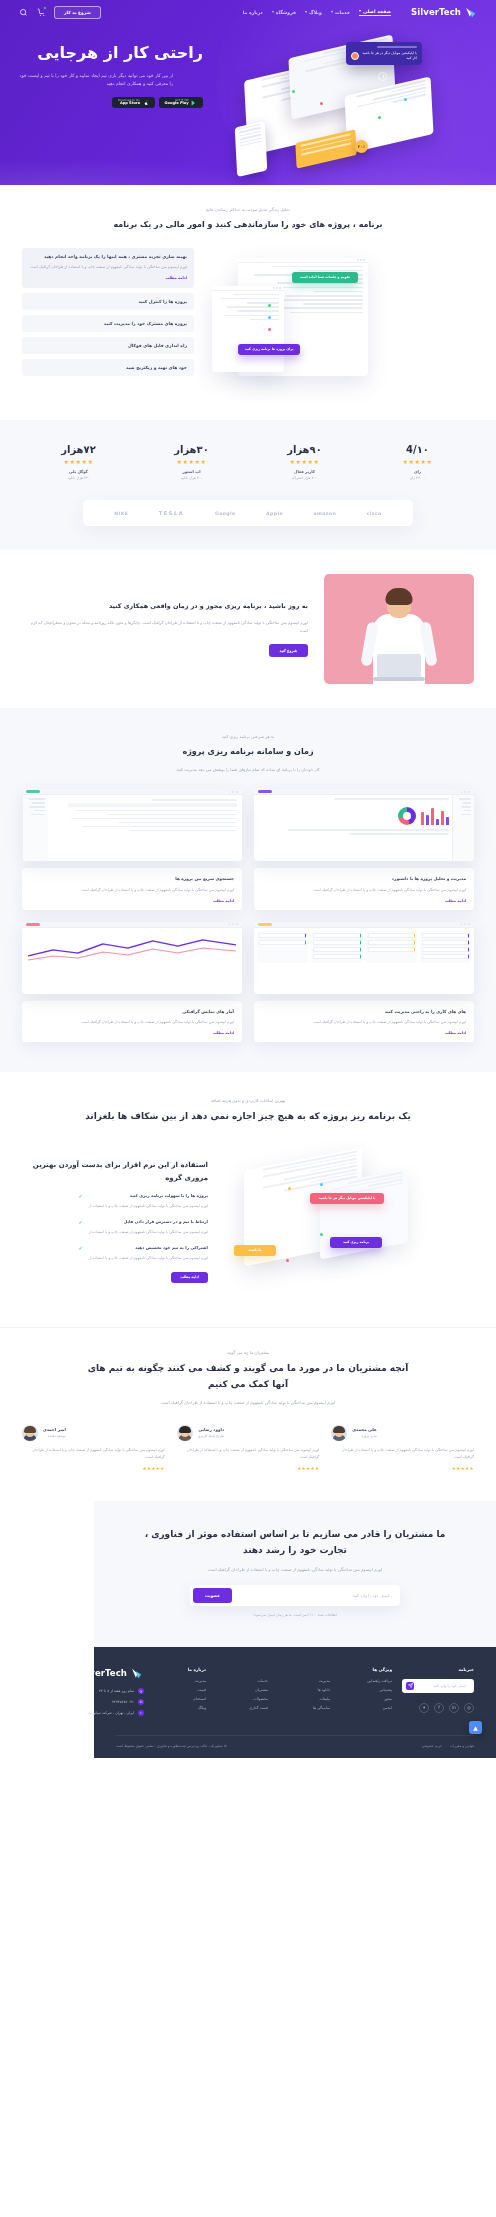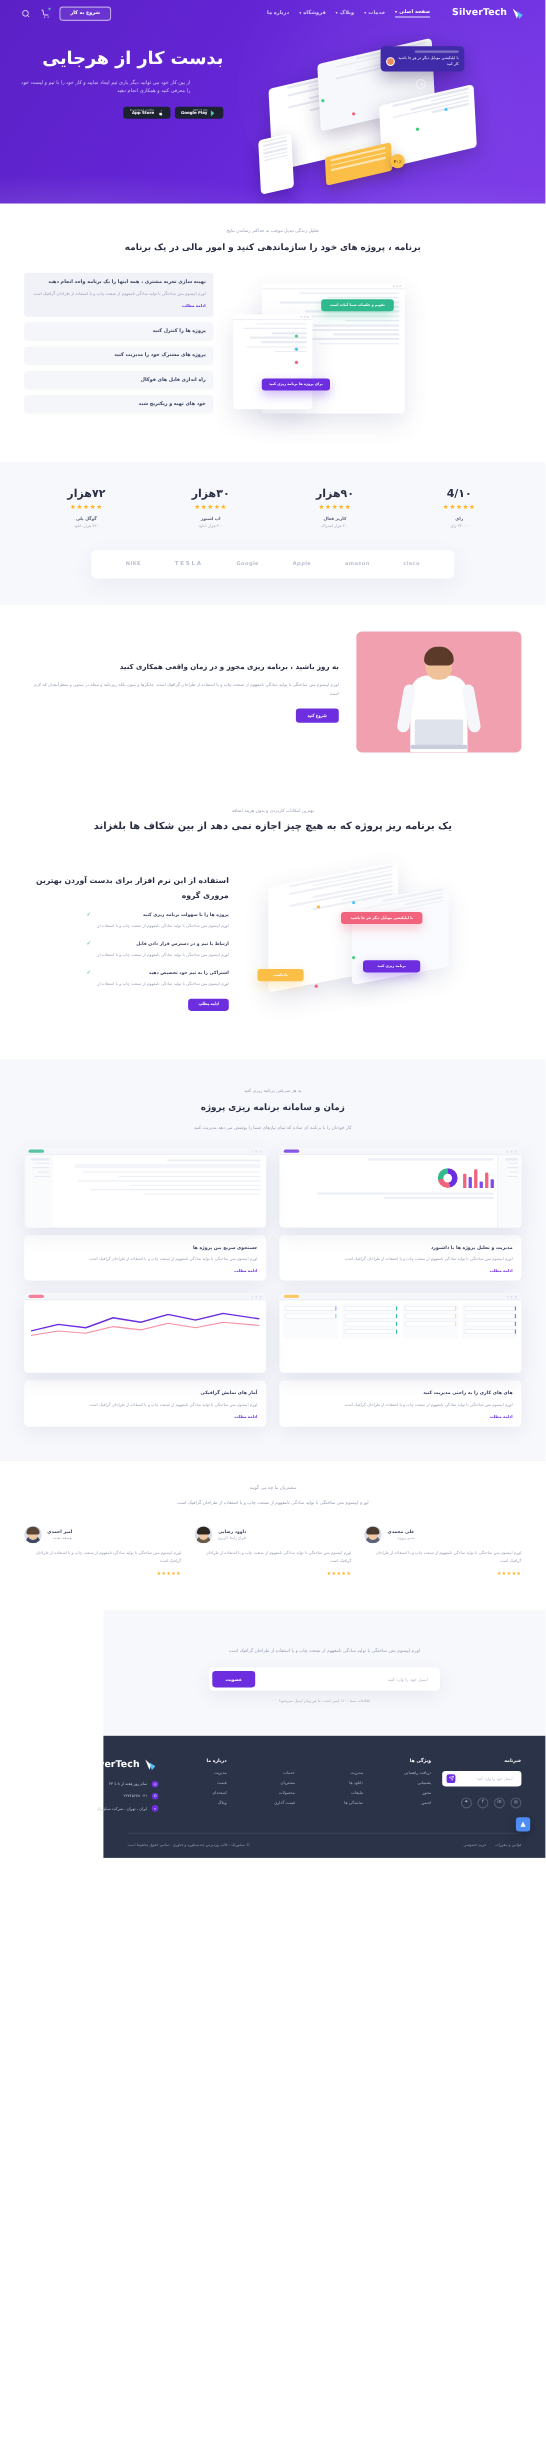--- a/index.html
+++ b/index.html
@@ -413,21 +413,21 @@
         </div>
         <div class="badge-circle">۴۰٪</div>
         <div class="clock"></div>
         <span class="dotpx" style="left:64px;top:62px;background:#46d07e;"></span>
         <span class="dotpx" style="left:92px;top:74px;background:#f2637e;"></span>
         <span class="dotpx" style="left:150px;top:88px;background:#46d07e;"></span>
         <span class="dotpx" style="left:176px;top:70px;background:#4fc3f7;"></span>
       </div>
 
       <div class="hero-text">
-        <h1 class="hero-h1">بدست کار از هرجایی</h1>
+        <h1 class="hero-h1">راحتی کار از هرجایی</h1>
         <p class="hero-sub">از بین کار خود می توانید دیگر باری تیم ایجاد نمایید و کار خود را با تیم و لیست خود را معرفی کنید و همکاری انجام دهید</p>
         <div class="store-row">
           <span class="store-btn">
             <span class="g">
               <svg viewBox="0 0 24 24" width="6" height="6">
                   <path d="M3 2l12 10L3 22z" fill="#4fc3f7"></path>
                   <path d="M3 2l9 7 3 3-12 10z" fill="#46d07e" opacity=".75"></path>
                 </svg>
             </span>
             <span class="store-txt">
@@ -568,81 +568,20 @@
           <div class="p-arm r"></div>
           <div class="p-head"></div>
           <div class="p-hair"></div>
           <div class="p-laptop"></div>
         </div>
       </div>
       <div class="split-text">
         <h3 class="split-h">به روز باشید ، برنامه ریزی مجوز و در زمان واقعی همکاری کنید</h3>
         <p class="split-p">لورم ایپسوم متن ساختگی با تولید سادگی نامفهوم از صنعت چاپ و با استفاده از طراحان گرافیک است. چاپگرها و متون بلکه روزنامه و مجله در ستون و سطرآنچنان که لازم است</p>
         <button class="btn">شروع کنید</button>
-      </div>
-    </div>
-  </section>
-
-  <section class="sec" style="padding-top:26px;padding-bottom:26px;">
-    <div class="eyebrow">بهترین امکانات کاربردی و بدون هزینه اضافه</div>
-    <h2 class="h2 lg">یک برنامه ریز پروژه که به هیچ چیز اجازه نمی دهد از بین شکاف ها بلغزاند</h2>
-
-    <div class="bene">
-      <div class="bene-art">
-        <div class="sheet" style="left:20px;top:18px;width:118px;height:96px;transform:skewY(-11deg);background:#fff;box-shadow:0 8px 22px rgba(60,70,120,.15);">
-          <div class="ln l" style="background:#eef0f6"></div>
-            <div class="ln m" style="background:#eef0f6"></div>
-          <div class="ln l" style="background:#eef0f6"></div>
-            <div class="ln s" style="background:#eef0f6"></div>
-          <div class="ln m" style="background:#eef0f6"></div>
-            <div class="ln l" style="background:#eef0f6"></div>
-          <div class="ln s" style="background:#eef0f6"></div>
-            <div class="ln m" style="background:#eef0f6"></div>
-        </div>
-        <div class="sheet" style="left:96px;top:36px;width:88px;height:74px;transform:skewY(-11deg);background:#fafbfe;box-shadow:0 8px 20px rgba(60,70,120,.12);">
-          <div class="ln m" style="background:#eef0f6"></div>
-            <div class="ln l" style="background:#eef0f6"></div>
-          <div class="ln s" style="background:#eef0f6"></div>
-            <div class="ln m" style="background:#eef0f6"></div>
-        </div>
-        <div class="pill pink" style="left:86px;top:52px;width:74px;">با اپلیکیشن موبایل دیگر هر جا باشید</div>
-        <div class="pill purple" style="left:106px;top:96px;width:52px;">برنامه ریزی کنید</div>
-        <div class="pill orange" style="left:10px;top:104px;width:42px;">یادداشت</div>
-        <span class="dotpx" style="left:64px;top:46px;background:#fbbf47;"></span>
-        <span class="dotpx" style="left:96px;top:42px;background:#4fc3f7;"></span>
-        <span class="dotpx" style="left:96px;top:92px;background:#46d07e;"></span>
-        <span class="dotpx" style="left:62px;top:118px;background:#f2637e;"></span>
-      </div>
-
-      <div class="bene-text">
-        <h3 class="bene-h">استفاده از این نرم افزار برای بدست آوردن بهترین مروری گروه</h3>
-
-        <div class="check-row">
-          <div class="check-txt">
-            <div class="t">پروژه ها را با سهولت برنامه ریزی کنید</div>
-            <div class="d">لورم ایپسوم متن ساختگی با تولید سادگی نامفهوم از صنعت چاپ و با استفاده از</div>
-          </div>
-          <span class="check">✓</span>
-        </div>
-        <div class="check-row">
-          <div class="check-txt">
-            <div class="t">ارتباط با تیم و در دسترس قرار دادن فایل</div>
-            <div class="d">لورم ایپسوم متن ساختگی با تولید سادگی نامفهوم از صنعت چاپ و با استفاده از</div>
-          </div>
-          <span class="check">✓</span>
-        </div>
-        <div class="check-row">
-          <div class="check-txt">
-            <div class="t">اشتراکی را به تیم خود تخصیص دهید</div>
-            <div class="d">لورم ایپسوم متن ساختگی با تولید سادگی نامفهوم از صنعت چاپ و با استفاده از</div>
-          </div>
-          <span class="check">✓</span>
-        </div>
-
-        <button class="btn sm">ادامه مطلب</button>
       </div>
     </div>
   </section>
 
   <section class="sec gray" style="padding-top:26px;padding-bottom:30px;">
     <div class="eyebrow">به هر سرعتی برنامه ریزی کنید</div>
     <h2 class="h2">زمان و سامانه برنامه ریزی پروژه</h2>
     <p class="sub">کار خودتان را با برنامه ای ساده که تمام نیازهای شما را پوشش می دهد مدیریت کنید</p>
 
     <div class="pgrid">
@@ -786,22 +725,84 @@
         <div class="ptext">
           <div class="ptitle">آمار های نمایش گرافیکی</div>
           <div class="pbody">لورم ایپسوم متن ساختگی با تولید سادگی نامفهوم از صنعت چاپ و با استفاده از طراحان گرافیک است</div>
           <span class="plink">ادامه مطلب</span>
         </div>
       </div>
 
     </div>
   </section>
 
+  <section class="sec" style="padding-top:26px;padding-bottom:26px;">
+    <div class="eyebrow">بهترین امکانات کاربردی و بدون هزینه اضافه</div>
+    <h2 class="h2 lg">یک برنامه ریز پروژه که به هیچ چیز اجازه نمی دهد از بین شکاف ها بلغزاند</h2>
+
+    <div class="bene">
+      <div class="bene-art">
+        <div class="sheet" style="left:20px;top:18px;width:118px;height:96px;transform:skewY(-11deg);background:#fff;box-shadow:0 8px 22px rgba(60,70,120,.15);">
+          <div class="ln l" style="background:#eef0f6"></div>
+            <div class="ln m" style="background:#eef0f6"></div>
+          <div class="ln l" style="background:#eef0f6"></div>
+            <div class="ln s" style="background:#eef0f6"></div>
+          <div class="ln m" style="background:#eef0f6"></div>
+            <div class="ln l" style="background:#eef0f6"></div>
+          <div class="ln s" style="background:#eef0f6"></div>
+            <div class="ln m" style="background:#eef0f6"></div>
+        </div>
+        <div class="sheet" style="left:96px;top:36px;width:88px;height:74px;transform:skewY(-11deg);background:#fafbfe;box-shadow:0 8px 20px rgba(60,70,120,.12);">
+          <div class="ln m" style="background:#eef0f6"></div>
+            <div class="ln l" style="background:#eef0f6"></div>
+          <div class="ln s" style="background:#eef0f6"></div>
+            <div class="ln m" style="background:#eef0f6"></div>
+        </div>
+        <div class="pill pink" style="left:86px;top:52px;width:74px;">با اپلیکیشن موبایل دیگر هر جا باشید</div>
+        <div class="pill purple" style="left:106px;top:96px;width:52px;">برنامه ریزی کنید</div>
+        <div class="pill orange" style="left:10px;top:104px;width:42px;">یادداشت</div>
+        <span class="dotpx" style="left:64px;top:46px;background:#fbbf47;"></span>
+        <span class="dotpx" style="left:96px;top:42px;background:#4fc3f7;"></span>
+        <span class="dotpx" style="left:96px;top:92px;background:#46d07e;"></span>
+        <span class="dotpx" style="left:62px;top:118px;background:#f2637e;"></span>
+      </div>
+
+      <div class="bene-text">
+        <h3 class="bene-h">استفاده از این نرم افزار برای بدست آوردن بهترین مروری گروه</h3>
+
+        <div class="check-row">
+          <div class="check-txt">
+            <div class="t">پروژه ها را با سهولت برنامه ریزی کنید</div>
+            <div class="d">لورم ایپسوم متن ساختگی با تولید سادگی نامفهوم از صنعت چاپ و با استفاده از</div>
+          </div>
+          <span class="check">✓</span>
+        </div>
+        <div class="check-row">
+          <div class="check-txt">
+            <div class="t">ارتباط با تیم و در دسترس قرار دادن فایل</div>
+            <div class="d">لورم ایپسوم متن ساختگی با تولید سادگی نامفهوم از صنعت چاپ و با استفاده از</div>
+          </div>
+          <span class="check">✓</span>
+        </div>
+        <div class="check-row">
+          <div class="check-txt">
+            <div class="t">اشتراکی را به تیم خود تخصیص دهید</div>
+            <div class="d">لورم ایپسوم متن ساختگی با تولید سادگی نامفهوم از صنعت چاپ و با استفاده از</div>
+          </div>
+          <span class="check">✓</span>
+        </div>
+
+        <button class="btn sm">ادامه مطلب</button>
+      </div>
+    </div>
+  </section>
+
   <section class="sec" style="padding-top:22px;padding-bottom:30px;border-top:.7px solid #f0f1f6;">
     <div class="eyebrow">مشتریان ما چه می گویند</div>
+    <h2 class="h2 lg">آنچه مشتریان ما در مورد ما می گویند و کشف می کنند چگونه به تیم های آنها کمک می کنیم</h2>
     <p class="sub">لورم ایپسوم متن ساختگی با تولید سادگی نامفهوم از صنعت چاپ و با استفاده از طراحان گرافیک است</p>
 
     <div class="tgrid">
       <div class="tcard">
         <div class="thead">
           <div>
             <div class="tname">علی محمدی</div>
             <div class="trole">مدیر پروژه</div>
           </div>
           <span class="tavatar">
@@ -842,20 +843,21 @@
               <i class="tav-hair" style="background:#5b4636"></i>
           </span>
         </div>
         <p class="tquote">لورم ایپسوم متن ساختگی با تولید سادگی نامفهوم از صنعت چاپ و با استفاده از طراحان گرافیک است</p>
         <div class="tstars">★★★★★</div>
       </div>
     </div>
   </section>
 
   <section class="news">
+    <h2 class="h2 lg">ما مشتریان را قادر می سازیم تا بر اساس استفاده موثر از فناوری ، تجارت خود را رشد دهند</h2>
     <p class="sub">لورم ایپسوم متن ساختگی با تولید سادگی نامفهوم از صنعت چاپ و با استفاده از طراحان گرافیک است</p>
     <div class="news-form">
       <input class="news-input" placeholder="ایمیل خود را وارد کنید" style="">
       <button class="news-btn">عضویت</button>
     </div>
     <div class="news-note">اطلاعات شما ۱۰۰٪ ایمن است. ما هر زمان ایمیل نمی‌شود!</div>
   </section>
 
   <footer class="footer">
     <div class="fcols">

